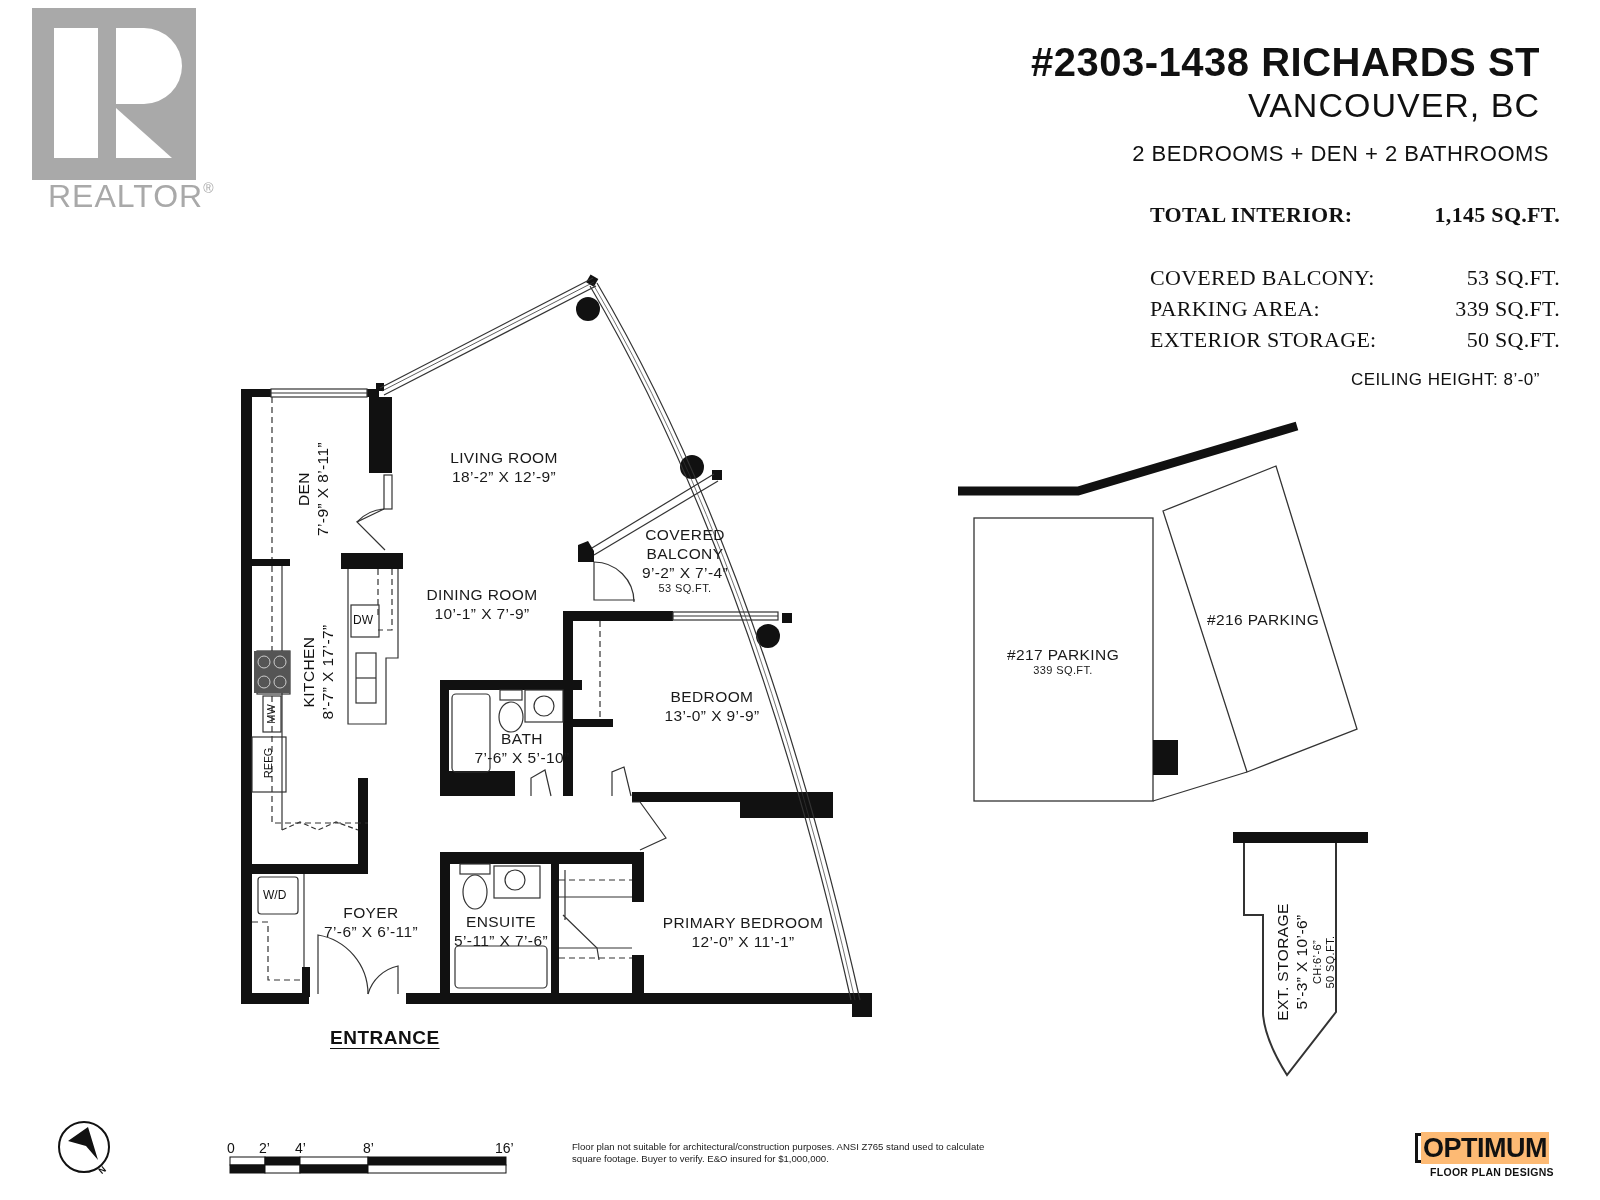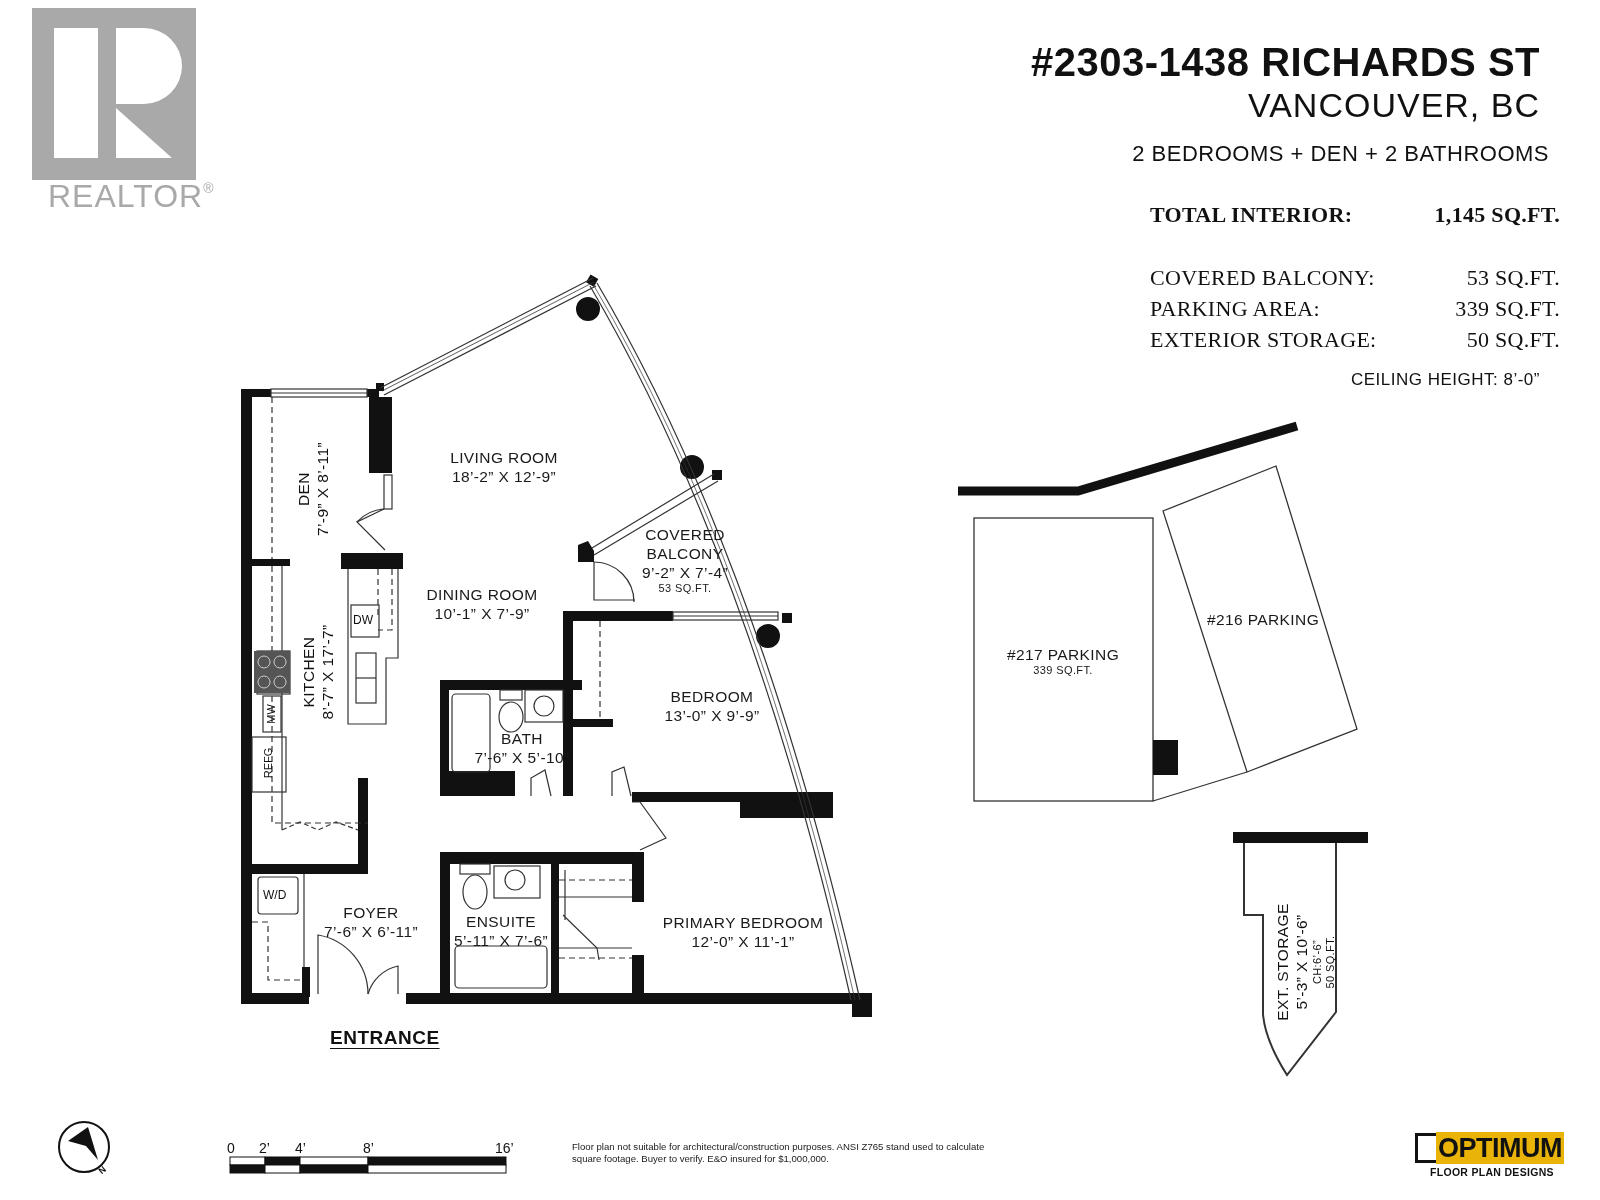--- a/index.html
+++ b/index.html
@@ -21,21 +21,21 @@
   .plan { left:0; top:0; width:1600px; height:1200px; }
   .lbl { position:absolute; text-align:center; white-space:nowrap; font-size:15.5px; line-height:19px; letter-spacing:0.4px; color:#1a1a1a; transform:translate(-50%, 0); }
   .lbl .small { font-size:11px; line-height:13px; }
   .vlbl { position:absolute; white-space:nowrap; font-size:15.5px; line-height:19px; text-align:center; letter-spacing:0.4px; transform-origin:center center; }
   .entrance { left:302px; top:1027px; font-size:19px; font-weight:700; text-decoration:underline; text-underline-offset:4px; letter-spacing:0.5px;margin-left:28px; }
   
   .scale-label { position:absolute; font-size:14px; top:1140px; }
   .disclaimer { left:572px; top:1141px; width:440px; font-size:9.6px; line-height:12px; text-align:left; color:#222; }
   .optimum { left:1415px; top:1133px; width:142px; height:40px; }
   .optimum-box { position:absolute; left:0; top:0; width:134px; height:30px; border:3px solid #111; border-right-width:3px; box-sizing:border-box; }
-  .optimum-word { position:absolute; left:6px; top:-1px; font-size:27px; font-weight:700; letter-spacing:-0.5px; line-height:32px; background:#eab308; padding:0 2px;margin-left:15px; }
+  .optimum-word { position:absolute; left:6px; top:-1px; font-size:27px; font-weight:700; letter-spacing:-0.5px; line-height:32px; background:#fdba74; padding:0 2px; }
   .optimum-sub { position:absolute; left:15px; top:33px; font-size:10.5px; font-weight:700; letter-spacing:0.3px; white-space:nowrap; }
 </style>
 </head>
 <body>
 
 <svg class="abs realtor-logo" viewBox="0 0 164 172">
   <rect x="0" y="0" width="164" height="172" fill="#a9a9a9"></rect>
   <rect x="22" y="20" width="44" height="130" fill="#ffffff"></rect>
   <path d="M84 20 H112 A38 38 0 0 1 112 96 H84 Z" fill="#ffffff"></path>
   <path d="M84 100 L140 150 H84 Z" fill="#ffffff"></path>

